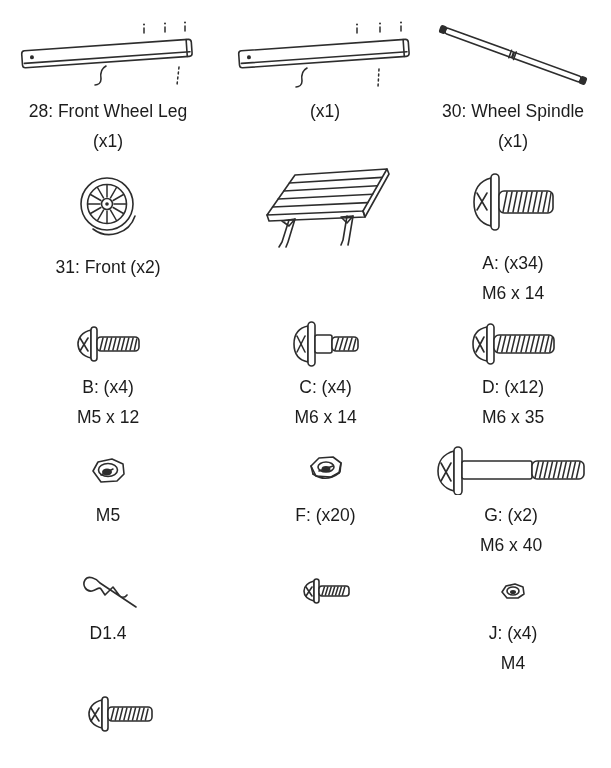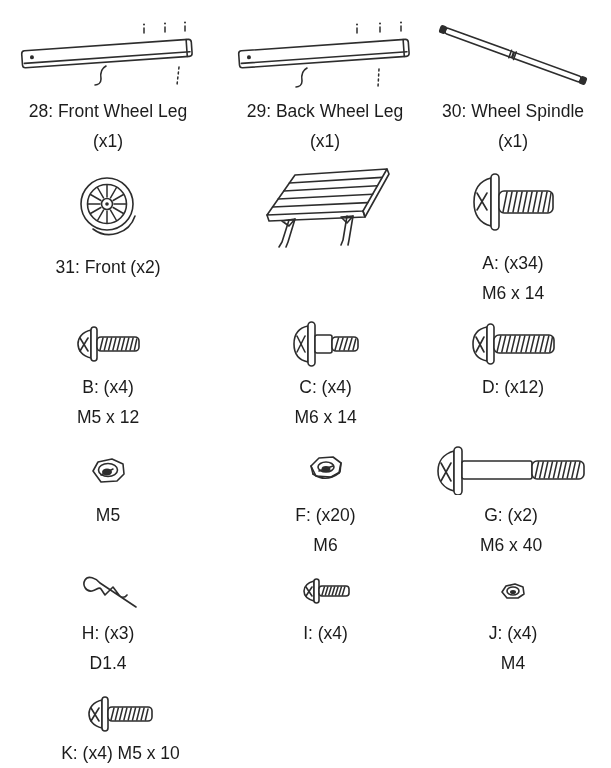--- a/index.html
+++ b/index.html
@@ -56,21 +56,20 @@
         <line class="thr" x1="128" y1="9" x2="128" y2="14"></line>
           <circle class="dk" cx="128" cy="5.5" r="1"></circle>
         <line class="thr" x1="151" y1="8" x2="151" y2="13"></line>
           <circle class="dk" cx="151" cy="4.5" r="1"></circle>
         <line class="thr" x1="172" y1="7" x2="172" y2="12"></line>
           <circle class="dk" cx="172" cy="3.5" r="1"></circle>
         <line class="thr" x1="150" y1="50" x2="149" y2="68" stroke-dasharray="2 3"></line>
         <path class="ln" d="M78,49 C74,51 72,56 73,62 C73,66 70,68 67,68"></path>
       </svg>
     </div>
-    <div class="lbl">29: Back Wheel Leg</div>
     <div class="lbl">(x1)</div>
   </div>
 
   <div class="cell" style="left:420px;top:14px;width:186px;">
     <div class="art" style="height:82px;">
       <svg width="162" height="76" viewBox="0 0 162 76">
         <g transform="translate(81,38) rotate(20)">
           <rect class="ln fillw" x="-72" y="-3" width="144" height="6" rx="2.5"></rect>
           <rect class="dk" x="-78" y="-4.2" width="7" height="8.4" rx="2.5"></rect>
           <rect class="dk" x="71" y="-4.2" width="7" height="8.4" rx="2.5"></rect>
@@ -212,20 +211,21 @@
           <line class="thr" x1="56" y1="30" x2="59.8" y2="14"></line>
         <line class="thr" x1="60.8" y1="30" x2="64.6" y2="14"></line>
           <line class="thr" x1="65.6" y1="30" x2="69.4" y2="14"></line>
         <line class="thr" x1="70.4" y1="30" x2="74.2" y2="14"></line>
           <line class="thr" x1="75.2" y1="30" x2="79" y2="14"></line>
         <line class="thr" x1="80" y1="30" x2="83.8" y2="14"></line>
           <line class="thr" x1="84.8" y1="30" x2="87.4" y2="15"></line>
       </svg>
     </div>
     <div class="lbl">D: (x12)</div>
+    <div class="lbl">M6 x 35</div>
   </div>
 
   <div class="cell" style="left:8px;top:440px;width:200px;">
     <div class="art" style="height:60px;">
       <svg width="42" height="30" viewBox="0 0 42 30">
         <path class="ln fillw" d="M6,16 L11,7 L25,4 L36,9 L37,19 L30,26 L14,27 Z" stroke-width="2"></path>
         <ellipse class="ln" cx="21" cy="15" rx="9.5" ry="6.5"></ellipse>
         <ellipse class="dk" cx="20" cy="17" rx="5" ry="3.5"></ellipse>
         <line class="thr" x1="14" y1="20" x2="26" y2="14"></line>
       </svg>
@@ -239,21 +239,20 @@
         <path class="ln fillw" d="M5,13 L13,5 L27,4 L35,10 L34,19 L25,24 L10,23 Z" stroke-width="2"></path>
         <line class="ln" x1="5" y1="13" x2="7" y2="21"></line>
         <line class="ln" x1="35" y1="10" x2="33" y2="20"></line>
         <path class="ln" d="M7,21 Q20,30 33,20"></path>
         <ellipse class="ln" cx="20" cy="14" rx="8" ry="5"></ellipse>
         <ellipse class="dk" cx="20" cy="16" rx="4.5" ry="3"></ellipse>
         <line class="thr" x1="13" y1="18" x2="27" y2="13"></line>
       </svg>
     </div>
     <div class="lbl">F: (x20)</div>
-    <div class="lbl">M6</div>
   </div>
 
   <div class="cell" style="left:418px;top:440px;width:186px;">
     <div class="art" style="height:60px;">
       <svg width="162" height="50" viewBox="0 0 162 50">
         <path class="ln fillw" d="M24,6 C13,9 8,17 8,26 C8,35 13,43 24,46 Z"></path>
         <line class="ln" x1="11" y1="18" x2="21" y2="36"></line>
         <line class="ln" x1="21" y1="18" x2="11" y2="36"></line>
         <rect class="ln fillw" x="24" y="2" width="8" height="48" rx="4"></rect>
         <rect class="ln fillw" x="32" y="16" width="70" height="18" rx="2"></rect>
@@ -273,42 +272,40 @@
     <div class="lbl">G: (x2)</div>
     <div class="lbl">M6 x 40</div>
   </div>
 
   <div class="cell" style="left:8px;top:564px;width:200px;">
     <div class="art" style="height:54px;">
       <svg width="72" height="40" viewBox="0 0 72 40">
         <path class="ln" d="M64,36 L28,12 C24,7 16,4 13,9 C10,14 14,21 20,20 C25,19 27,15 29,18 L33,24 L41,16 L47,24 C49,27 53,27 55,24" stroke-width="2.2"></path>
       </svg>
     </div>
-    <div class="lbl">H: (x3)</div>
     <div class="lbl">D1.4</div>
   </div>
 
   <div class="cell" style="left:228px;top:564px;width:195px;">
     <div class="art" style="height:54px;">
       <svg width="54" height="26" viewBox="0 0 54 26">
         <path class="ln fillw" d="M15,3 C8,5 5,9 5,13 C5,17 8,21 15,23 Z"></path>
         <line class="ln" x1="7" y1="9" x2="13" y2="18"></line>
         <line class="ln" x1="13" y1="9" x2="7" y2="18"></line>
         <rect class="ln fillw" x="15" y="1" width="5" height="24" rx="2.5"></rect>
         <rect class="ln fillw" x="20" y="8" width="30" height="10" rx="3"></rect>
         <line class="thr" x1="23" y1="17" x2="25.4" y2="9" stroke-width="1.7"></line>
         <line class="thr" x1="26.4" y1="17" x2="28.8" y2="9" stroke-width="1.7"></line>
         <line class="thr" x1="29.8" y1="17" x2="32.2" y2="9" stroke-width="1.7"></line>
         <line class="thr" x1="33.2" y1="17" x2="35.6" y2="9" stroke-width="1.7"></line>
         <line class="thr" x1="36.6" y1="17" x2="39" y2="9" stroke-width="1.7"></line>
         <line class="thr" x1="40" y1="17" x2="42.4" y2="9" stroke-width="1.7"></line>
         <line class="thr" x1="43.4" y1="17" x2="45.8" y2="9" stroke-width="1.7"></line>
       </svg>
     </div>
-    <div class="lbl">I: (x4)</div>
   </div>
 
   <div class="cell" style="left:423px;top:564px;width:180px;">
     <div class="art" style="height:54px;">
       <svg width="30" height="20" viewBox="0 0 30 20">
         <path class="ln fillw" d="M4,11 L8,5 L17,3 L25,6 L26,13 L20,17 L9,17 Z" stroke-width="1.8"></path>
         <ellipse class="ln" cx="15" cy="10" rx="6" ry="4"></ellipse>
         <ellipse class="dk" cx="15" cy="11" rx="3" ry="2"></ellipse>
       </svg>
     </div>
@@ -328,16 +325,15 @@
         <line class="thr" x1="33.3" y1="24" x2="36.3" y2="12" stroke-width="1.7"></line>
         <line class="thr" x1="37.6" y1="24" x2="40.6" y2="12" stroke-width="1.7"></line>
         <line class="thr" x1="41.9" y1="24" x2="44.9" y2="12" stroke-width="1.7"></line>
         <line class="thr" x1="46.2" y1="24" x2="49.2" y2="12" stroke-width="1.7"></line>
         <line class="thr" x1="50.5" y1="24" x2="53.5" y2="12" stroke-width="1.7"></line>
         <line class="thr" x1="54.8" y1="24" x2="57.8" y2="12" stroke-width="1.7"></line>
         <line class="thr" x1="59.1" y1="24" x2="62.1" y2="12" stroke-width="1.7"></line>
         <line class="thr" x1="63.4" y1="24" x2="66" y2="13" stroke-width="1.7"></line>
       </svg>
     </div>
-    <div class="lbl">K: (x4) M5 x 10</div>
   </div>
 
 </div>
 
 </body></html>

